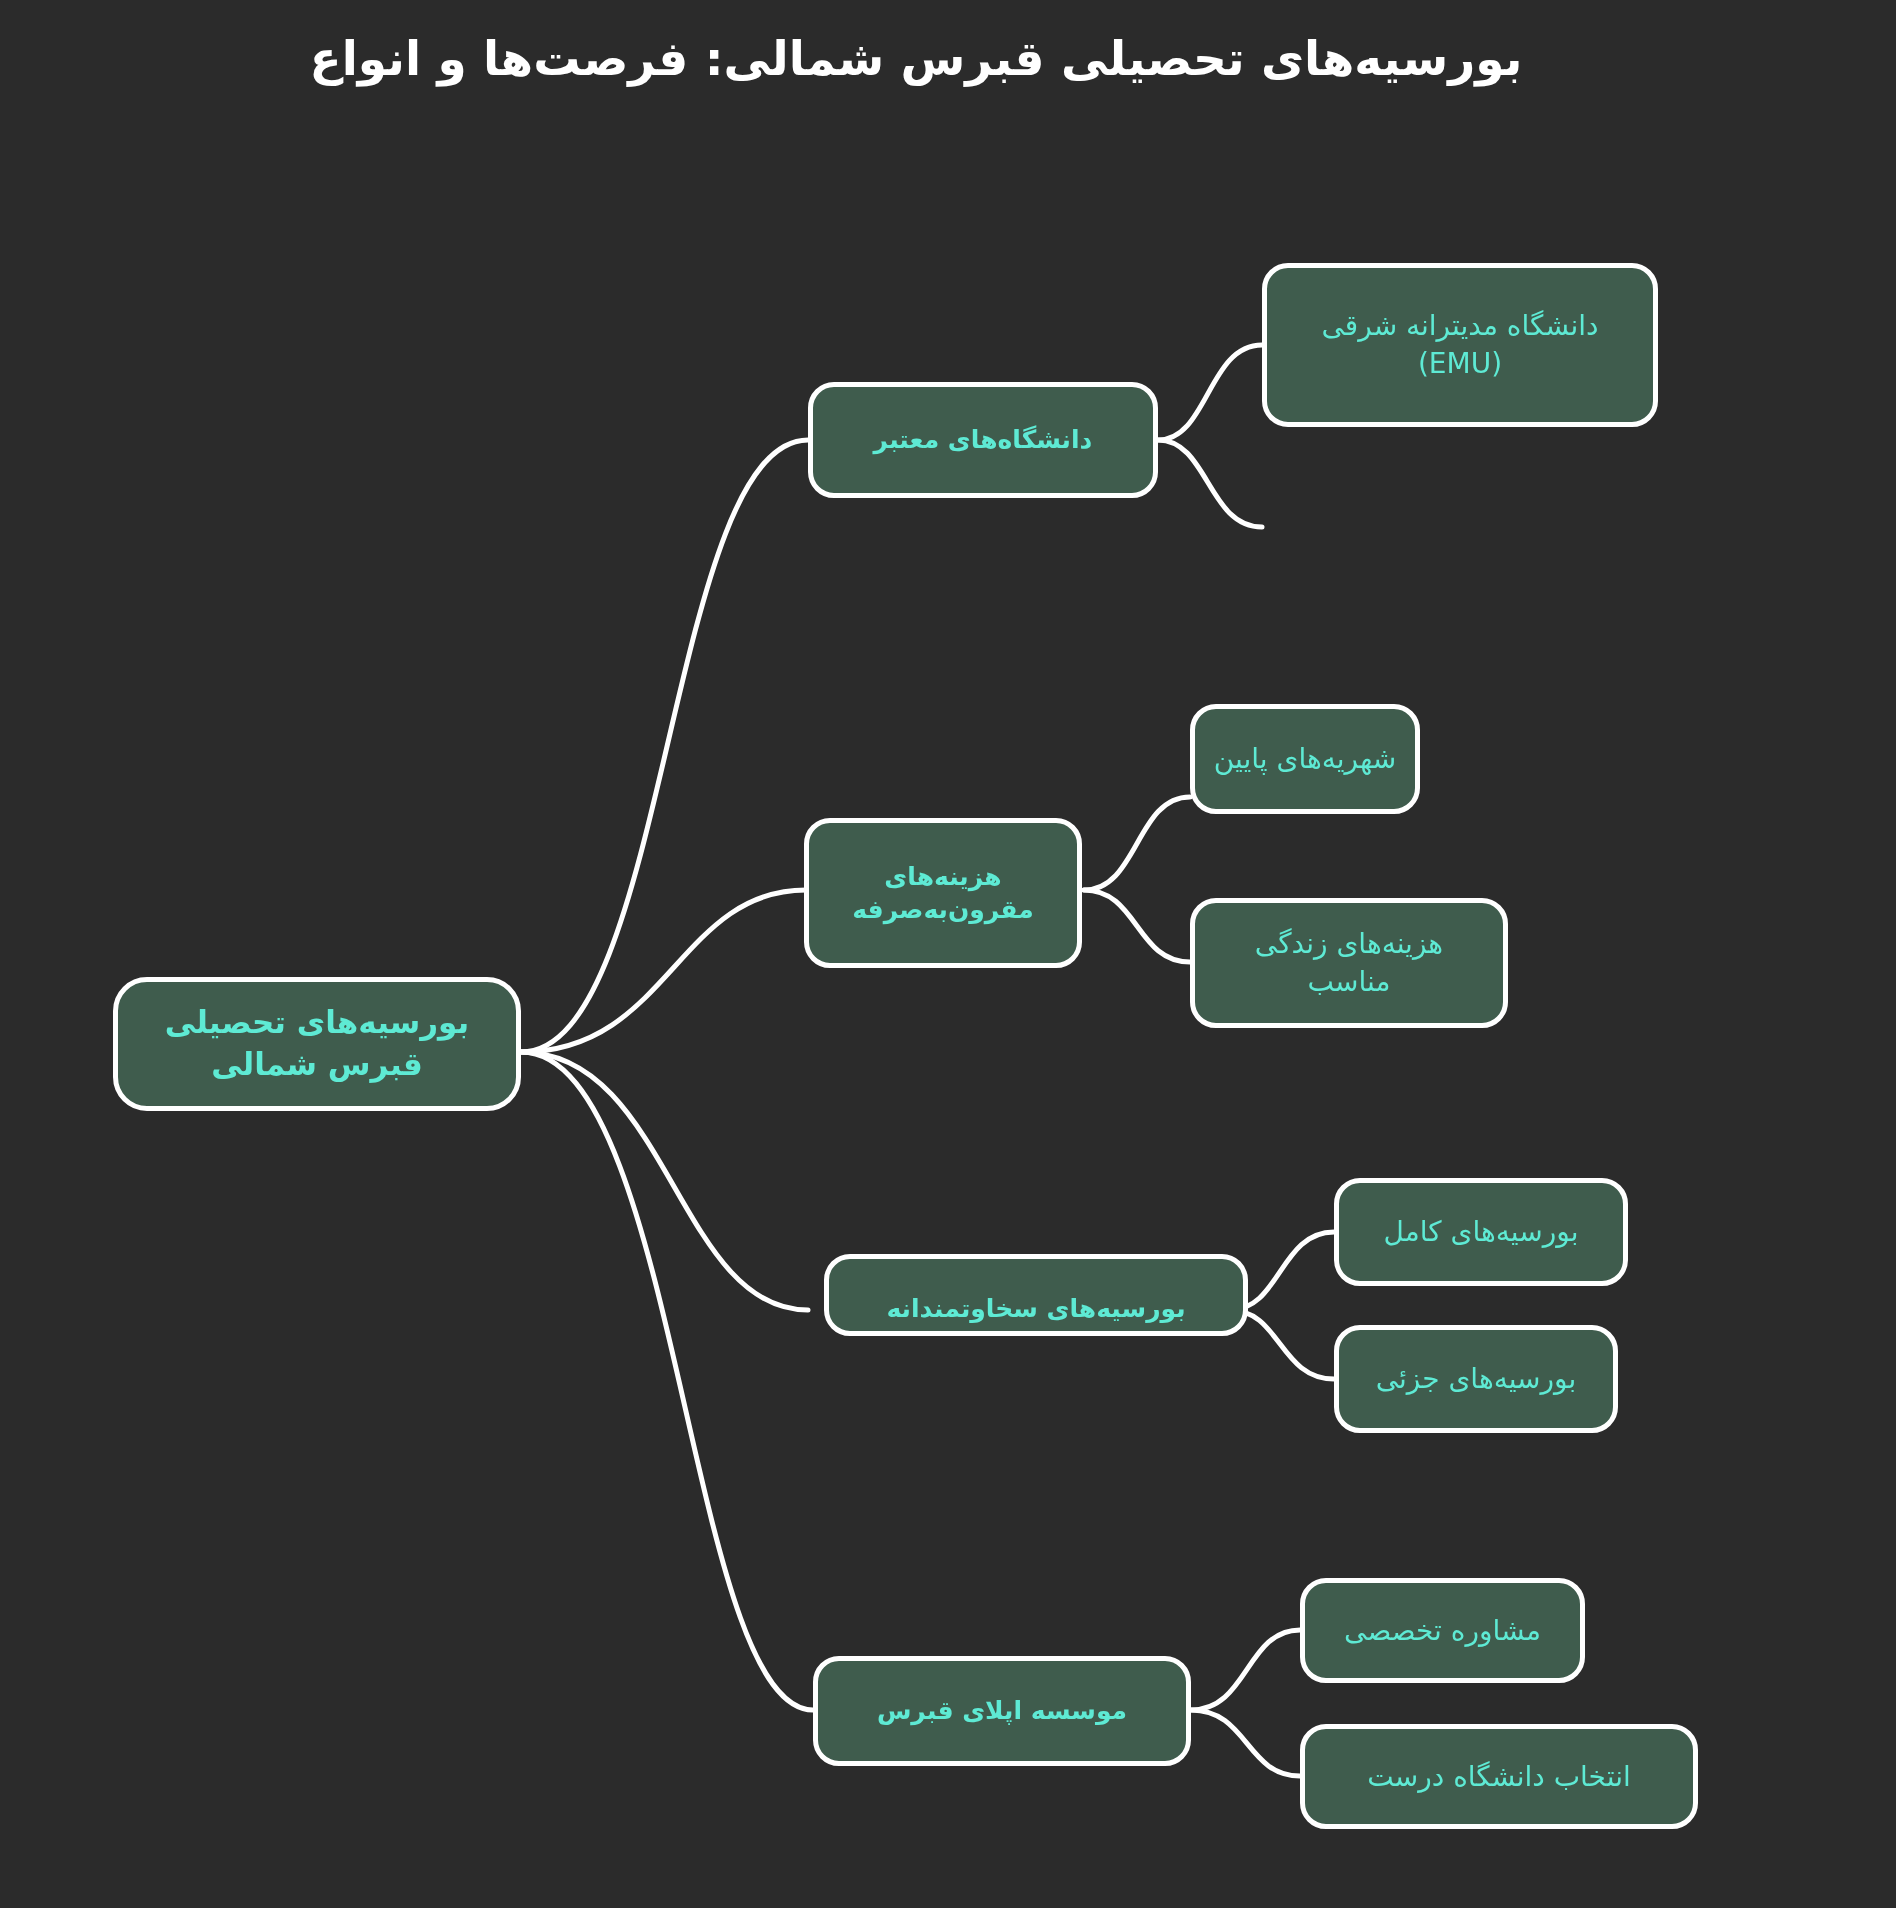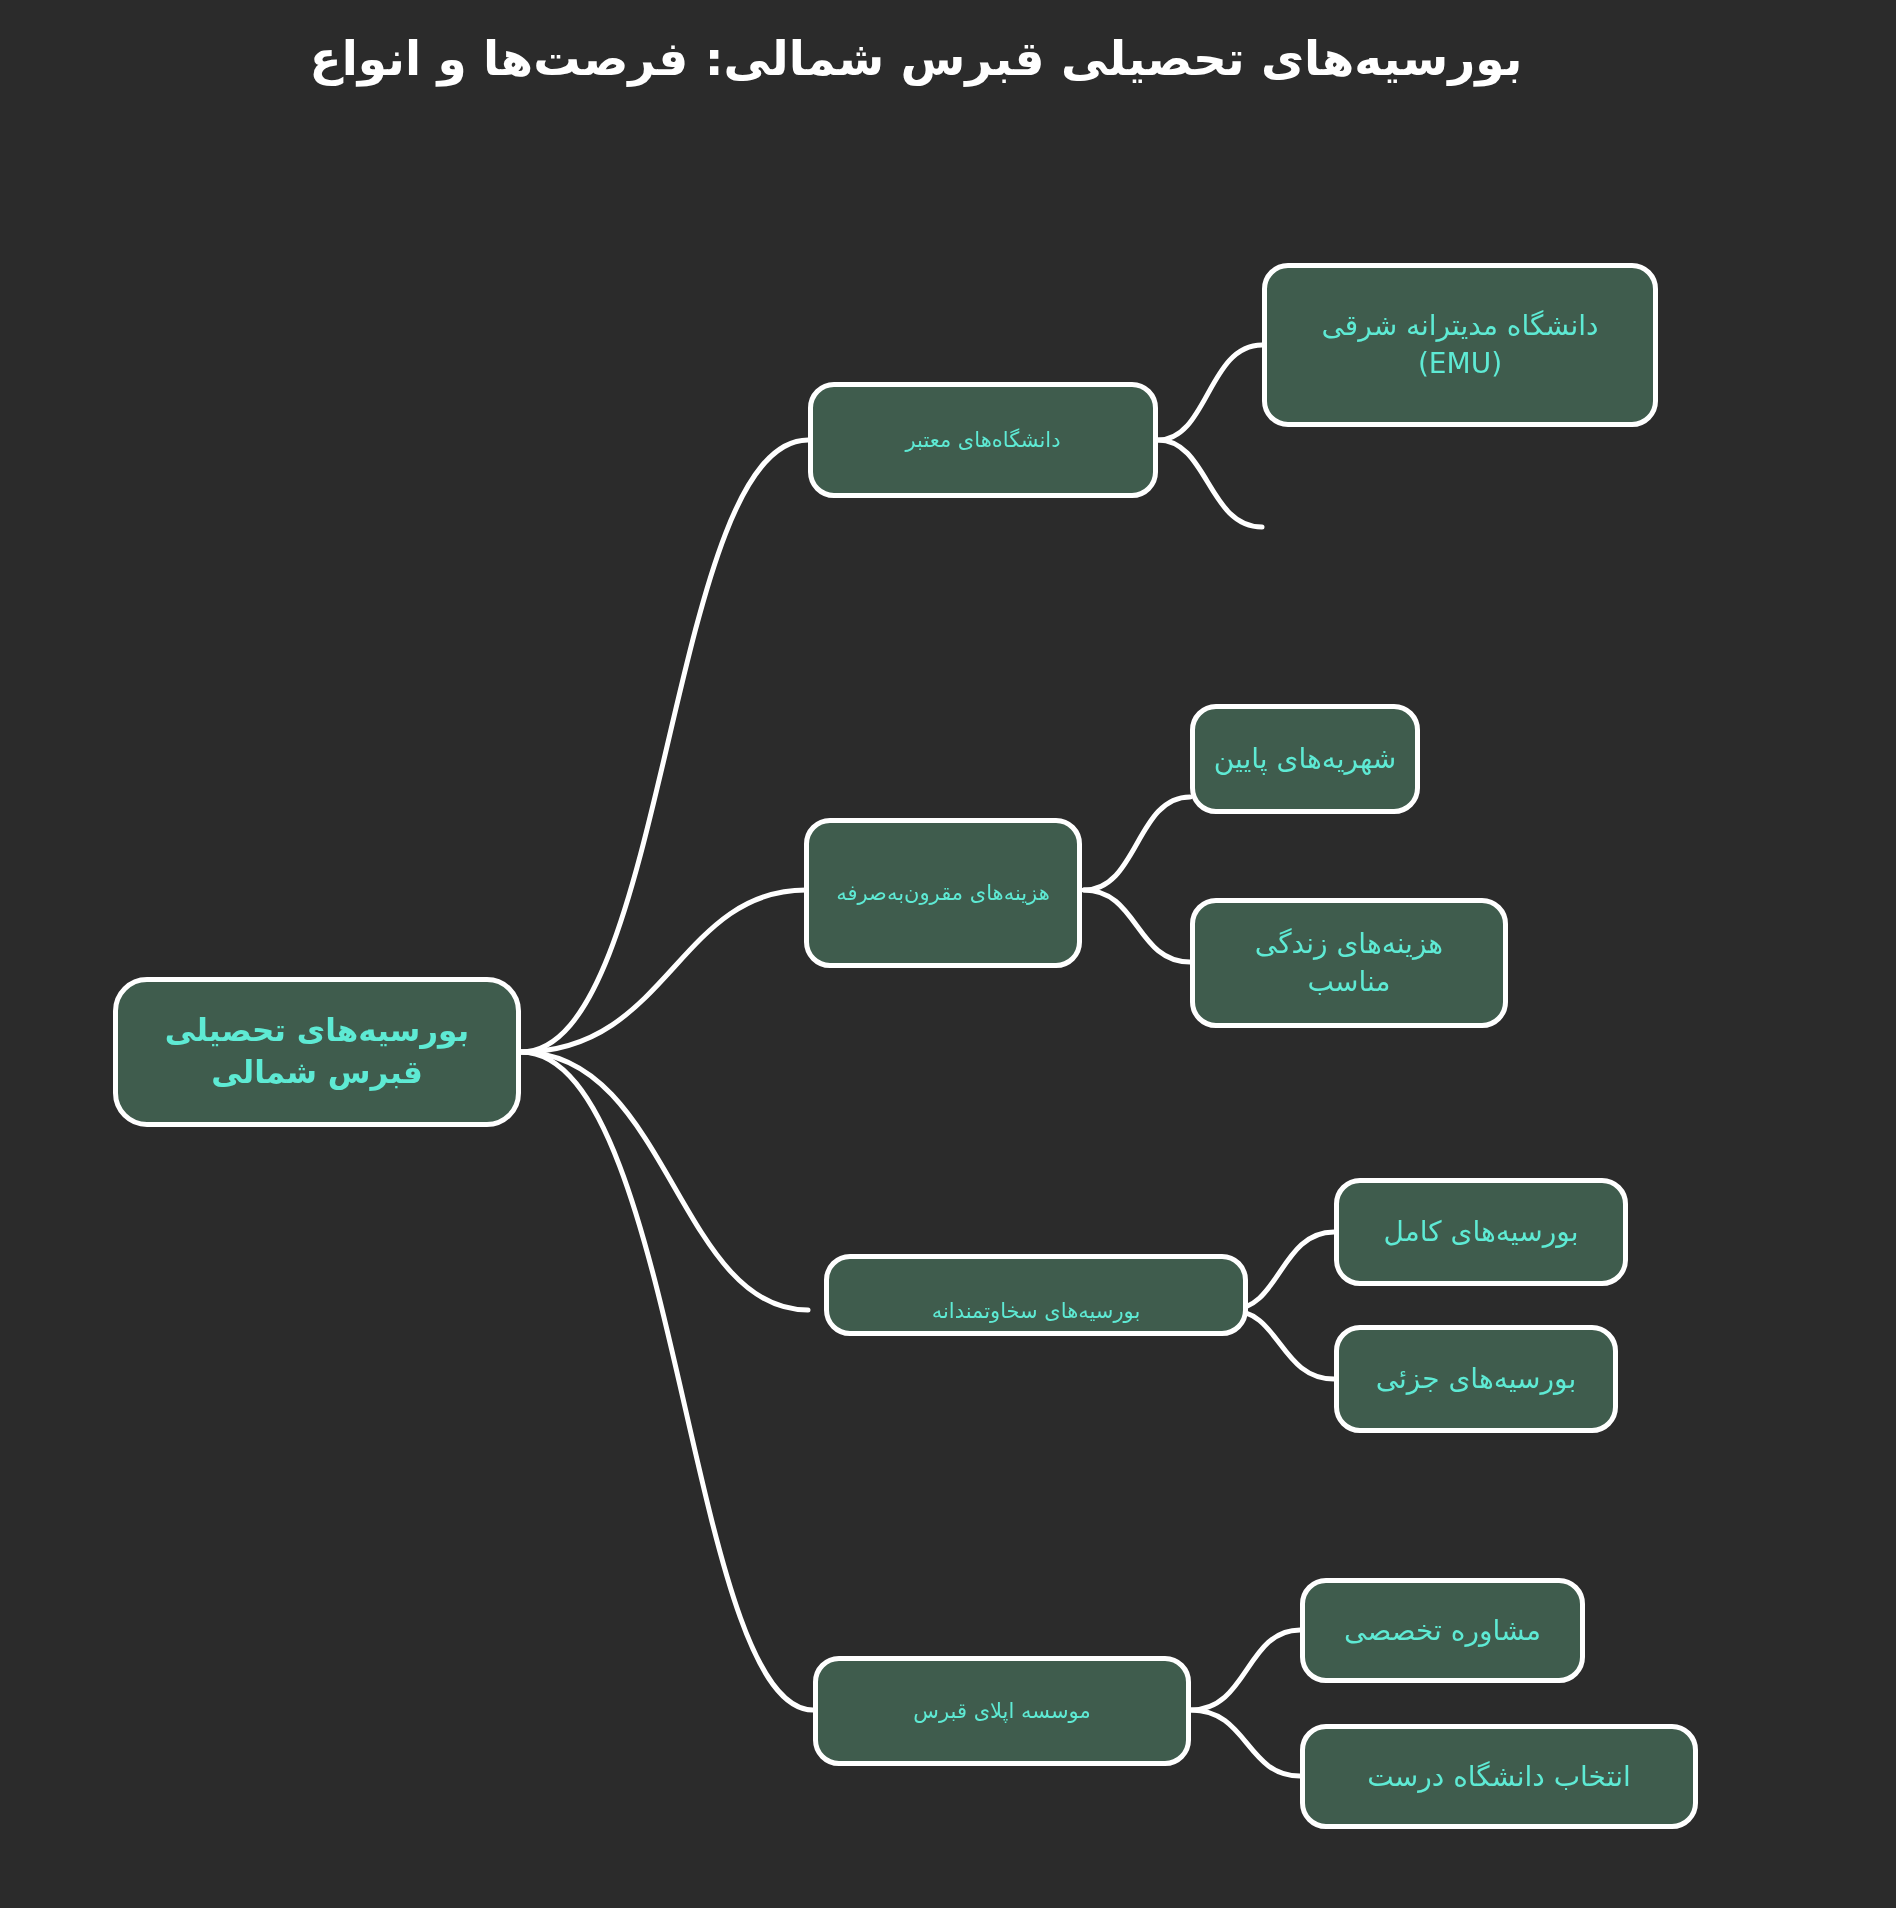--- a/index.html
+++ b/index.html
@@ -59,22 +59,22 @@
     line-height: 1.34;
     padding: 6px 16px;
     overflow: hidden;
   }
   .node.root {
     font-size: 31px;
     font-weight: bold;
     border-radius: 34px;
   }
   .node.branch {
-    font-size: 21px;
-    font-weight: normal;
+    font-size: 25px;
+    font-weight: bold;
   }
   .node.leaf {
     font-size: 28px;
     font-weight: normal;
   }
   .node .txt { display: block; width: 100%; }
 </style>
 </head>
 <body>
 
@@ -95,21 +95,21 @@
     <path d="M1116,890 C 1170,890 1168,797 1222,797"></path>
     <path d="M1116,890 C 1170,890 1168,962 1222,962"></path>
 
     <path d="M1262,1310 C 1312,1310 1312,1232 1366,1232"></path>
     <path d="M1262,1310 C 1312,1310 1312,1379 1366,1379"></path>
 
     <path d="M1223,1710 C 1280,1710 1278,1630 1332,1630"></path>
     <path d="M1223,1710 C 1280,1710 1278,1776 1332,1776"></path>
   </svg>
 
-  <div class="node root" style="left:145px; top:977px; width:408px; height:150px;">
+  <div class="node root" style="left:145px; top:977px; width:408px; height:134px;">
     <span class="txt">بورسیه‌های تحصیلی قبرس شمالی</span>
   </div>
 
   <div class="node branch" style="left:840px; top:382px; width:350px; height:116px;">
     <span class="txt">دانشگاه‌های معتبر</span>
   </div>
   <div class="node leaf" style="left:1294px; top:263px; width:396px; height:164px;">
     <span class="txt">دانشگاه مدیترانه شرقی (EMU)</span>
   </div>
 

